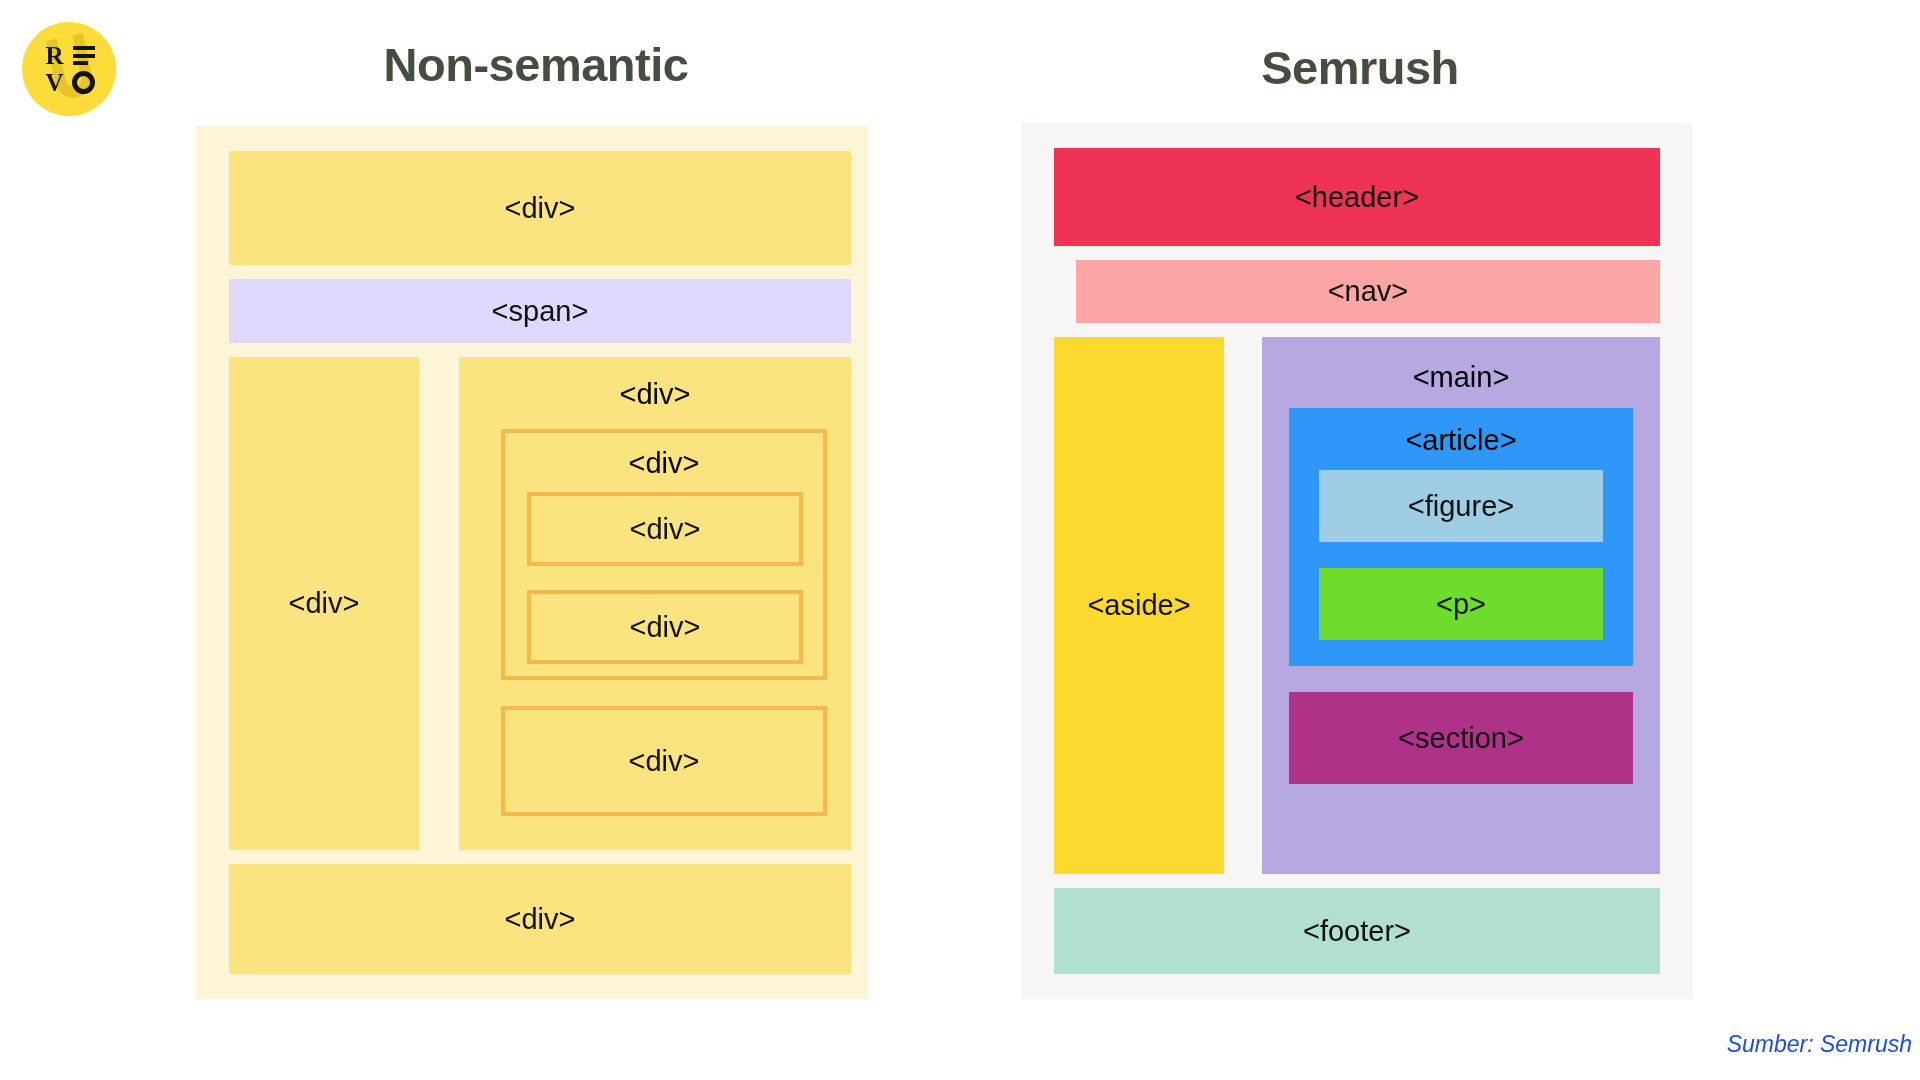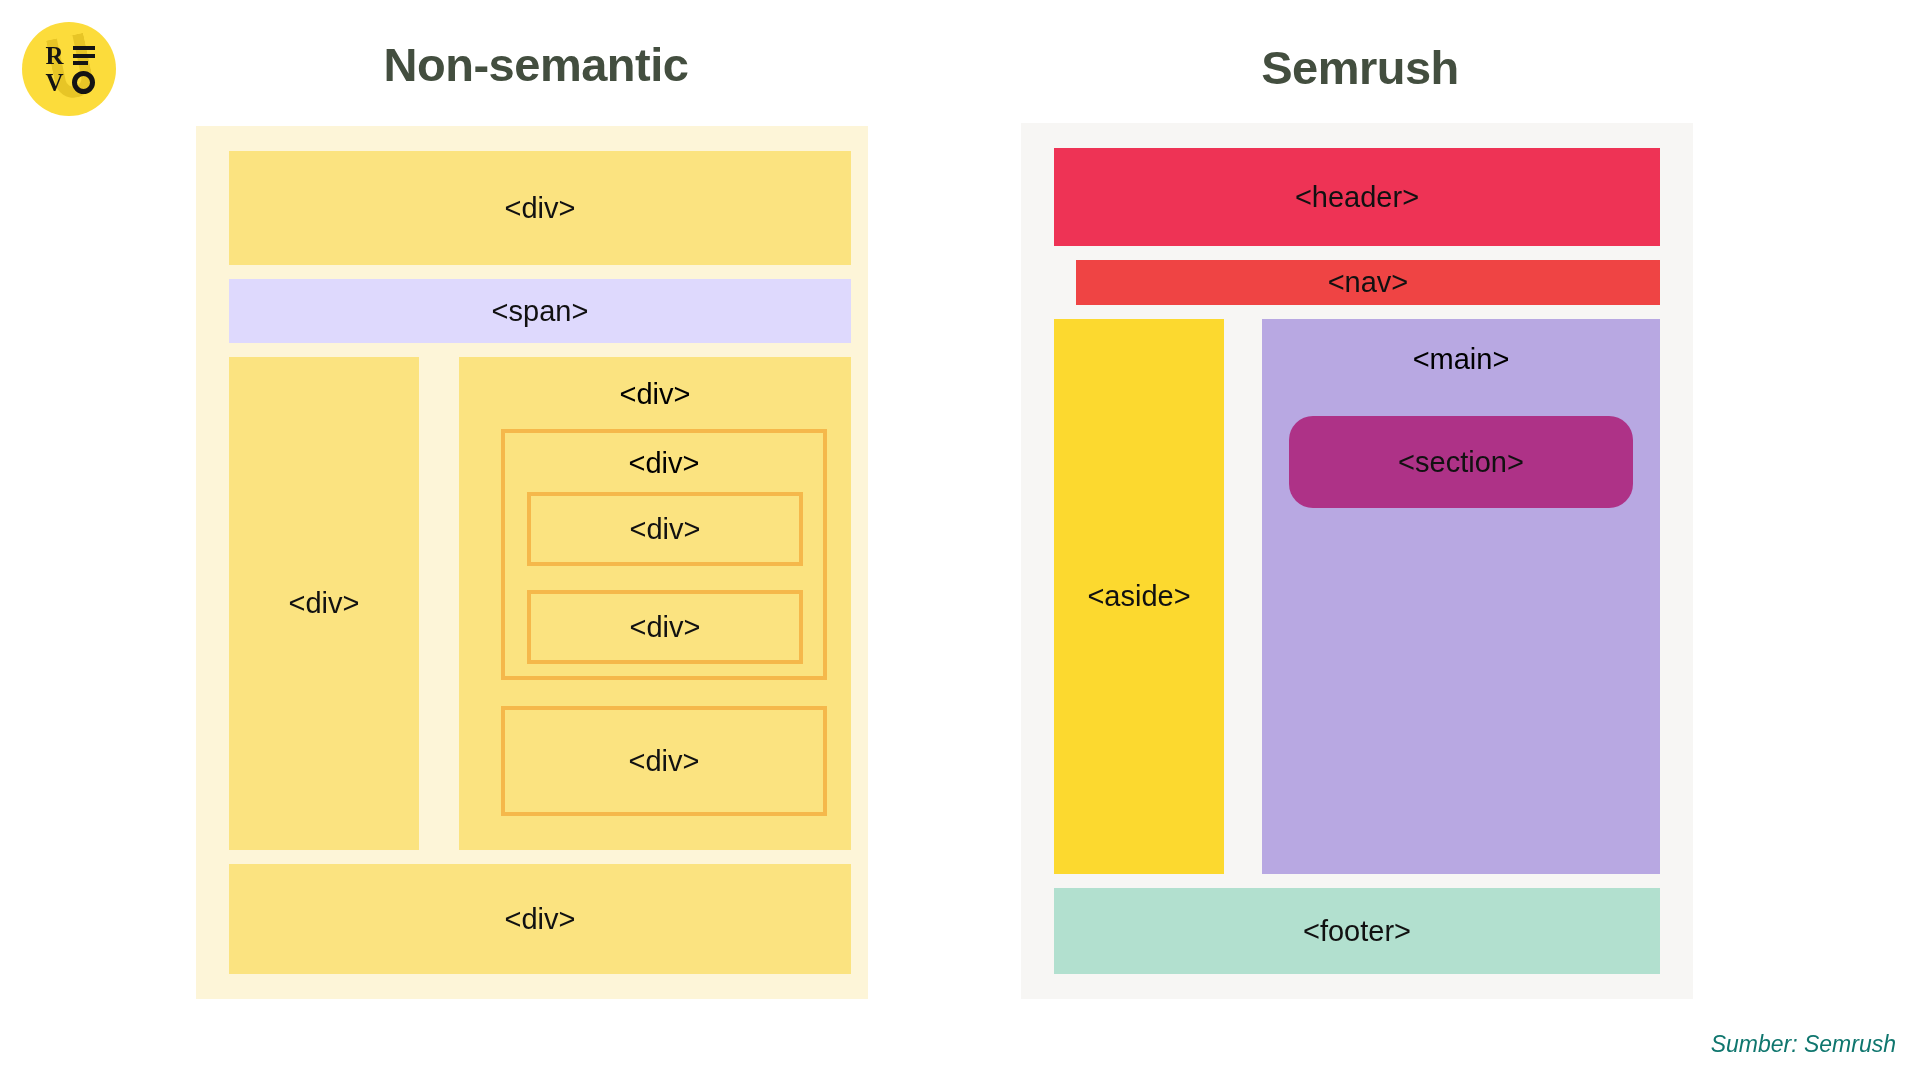--- a/index.html
+++ b/index.html
@@ -136,44 +136,44 @@
   #ns-nest-a    { display: flex; flex-direction: column; padding: 0 0 12px 0; margin: 0 24px 0 42px; }
   #ns-nest-a-label { padding: 14px 0 12px 0; text-align: center; font-size: 29px; }
   #ns-nest-a1   { height: 74px; margin: 0 20px 0 22px; }
   #ns-nest-a-gap{ height: 24px; }
   #ns-nest-a2   { height: 74px; margin: 0 20px 0 22px; }
   #ns-nest-b    { height: 110px; margin: 26px 24px 0 42px; }
   #ns-div-bot   { height: 110px; }
 
   
   #sm-header  { background: #ee3355; height: 98px; }
-  #sm-nav     { background: #ef4444; height: 45px; margin-left: 22px; }
+  #sm-nav     { background: #fca5a5; height: 63px; margin-left: 22px; }
   #sm-row     { display: flex; gap: 38px; flex: 1 1 auto; min-height: 0; }
   #sm-aside   { background: #fcd92f; width: 170px; }
   #sm-main    { background: #b8a8e2; flex: 1 1 auto; display: flex; flex-direction: column; padding: 17px 27px 20px 27px; }
   #sm-main-label { font-size: 29px; text-align: center; padding-bottom: 14px; margin-top: 7px; }
   #sm-article { background: #2f97f7; display: flex; flex-direction: column; padding: 16px 30px 26px 30px; }
   #sm-article-label { font-size: 29px; text-align: center; padding-bottom: 13px; }
   #sm-figure  { background: #9ecde4; height: 72px; }
   #sm-gap     { height: 26px; }
   #sm-p       { background: #6ddc2c; height: 72px; }
-  #sm-section { background: #ae3287; height: 92px; margin-top: 26px; border-radius: 24px; }
+  #sm-section { background: #ae3287; height: 92px; margin-top: 26px; }
   #sm-footer  { background: #b2e0cf; height: 86px; }
 
   
   .caption {
     position: absolute;
     bottom: 22px;
     font-size: 23px;
     font-style: italic;
     color: #a9a9a9;
     white-space: nowrap;
   }
   #caption-url    { left: 22px; }
-  #caption-source { right: 24px; color: #0f766e; }
+  #caption-source { right: 8px; color: #1d4ed8; }
 </style>
 </head>
 <body>
 
 <div class="canvas">
 
   <div class="logo">
     <div class="logo-swoosh"></div>
     <div class="logo-grid">
       <span class="logo-letter">R</span>
@@ -225,20 +225,26 @@
 
     <div class="blk" id="sm-nav">&lt;nav&gt;</div>
 
     <div id="sm-row">
 
       <div class="blk" id="sm-aside">&lt;aside&gt;</div>
 
       <div id="sm-main">
         <div id="sm-main-label">&lt;main&gt;</div>
 
+        <div id="sm-article">
+          <div id="sm-article-label">&lt;article&gt;</div>
+          <div class="blk" id="sm-figure">&lt;figure&gt;</div>
+          <div id="sm-gap"></div>
+          <div class="blk" id="sm-p">&lt;p&gt;</div>
+        </div>
 
         <div class="blk" id="sm-section">&lt;section&gt;</div>
       </div>
     </div>
 
     <div class="blk" id="sm-footer">&lt;footer&gt;</div>
   </div>
 
   <div class="caption" id="caption-source">Sumber:  Semrush</div>
 

